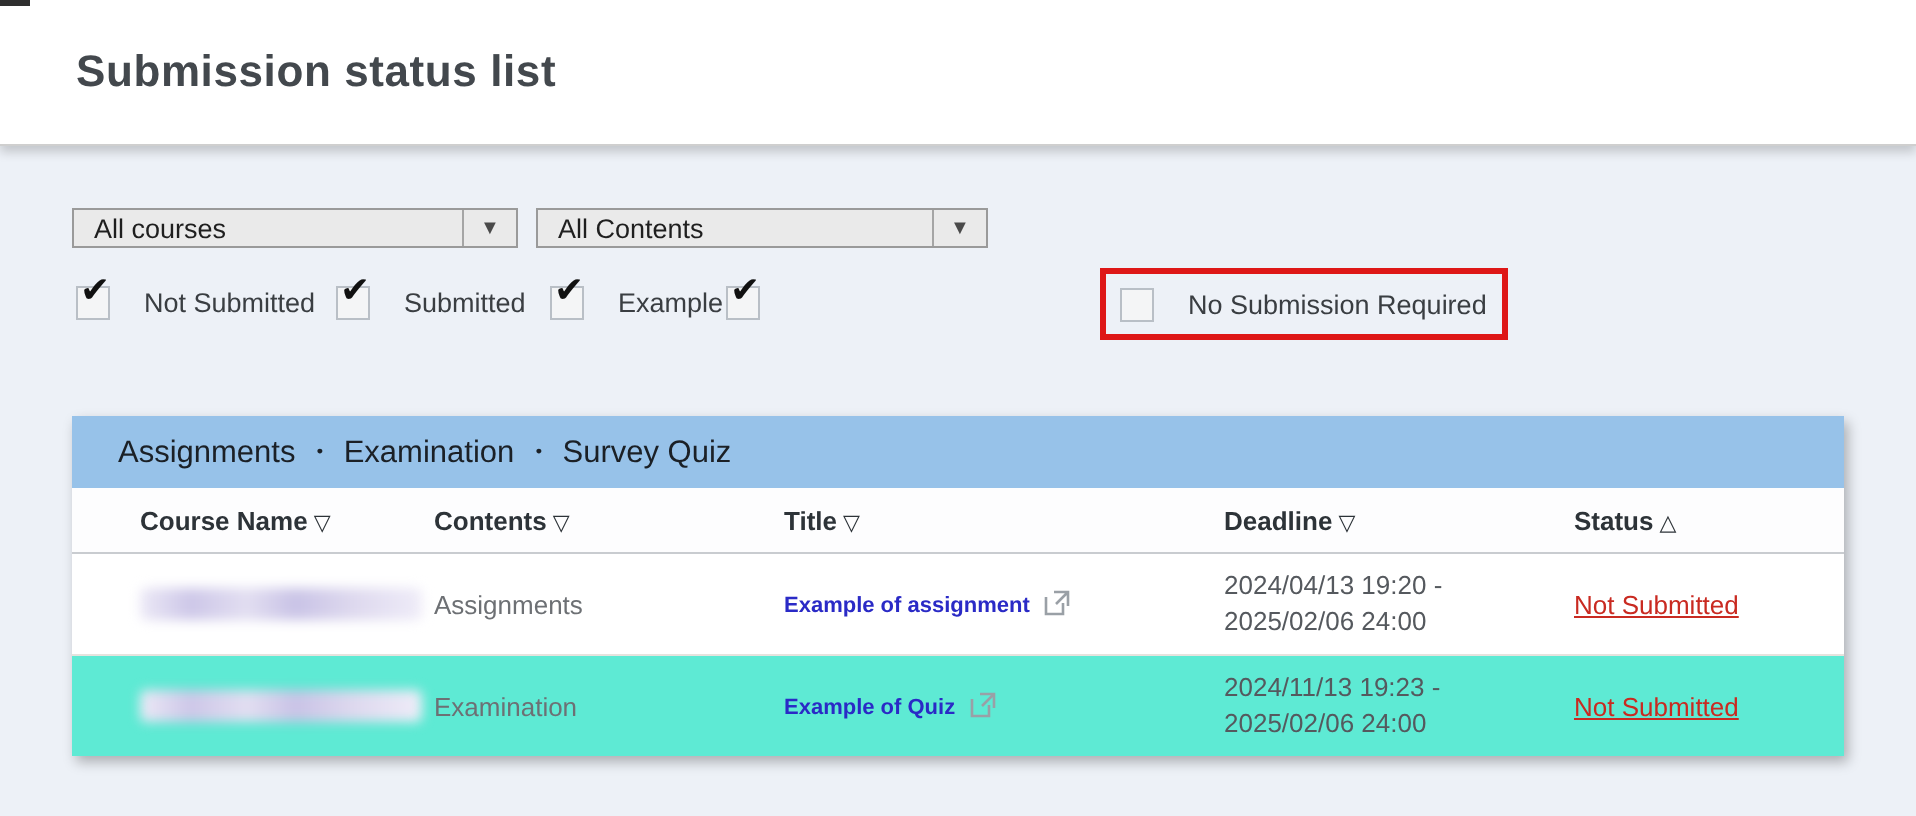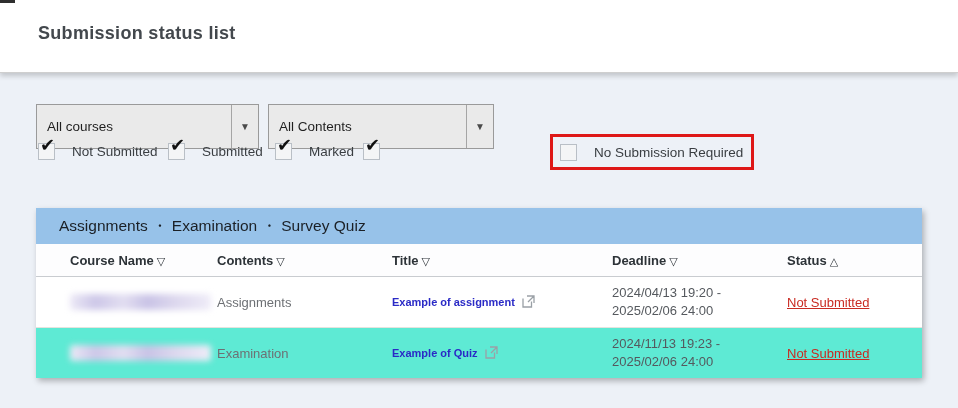--- a/index.html
+++ b/index.html
@@ -14,31 +14,31 @@
   
   .top-bar {
     position: absolute; left: 0; top: 0; width: 958px; height: 73px;
     background: #ffffff;
     border-bottom: 1px solid #cfcfcf;
     box-shadow: 0 3px 5px rgba(0,0,0,0.18);
     z-index: 5;
   }
   .page-title {
     position: absolute; left: 38px; top: 23px;
-    font-size: 18px; font-weight: bold; color: #43484d;
+    font-size: 22px; font-weight: bold; color: #43484d;
     letter-spacing: 0.3px;
   }
   .corner-sliver {
     position: absolute; left: 0; top: 0; width: 15px; height: 3px;
     background: #2f2f2f; z-index: 6;
   }
 
   
   .dropdown {
-    position: absolute; top: 104px; height: 45px;
+    position: absolute; top: 104px; height: 20px;
     background: #eaeaea; border: 1px solid #9a9a9a;
     display: flex; align-items: center;
     cursor: pointer; z-index: 2;
   }
   .dd-courses { left: 36px; width: 223px; }
   .dd-contents { left: 268px; width: 226px; }
   .dd-value {
     flex: 1; padding-left: 10px; font-size: 13.5px; color: #1f1f1f;
     white-space: nowrap; overflow: hidden;
   }
@@ -162,21 +162,21 @@
 <div class="cb-group cb-g2">
   <span class="cb-box checked">
     <span class="check">✔</span>
   </span>
   <span class="cb-label">Submitted</span>
 </div>
 <div class="cb-group cb-g3">
   <span class="cb-box checked">
     <span class="check">✔</span>
   </span>
-  <span class="cb-label">Marked</span>
+  <span class="cb-label">Example</span>
 </div>
 <div class="cb-group cb-g4">
   <span class="cb-box checked">
     <span class="check">✔</span>
   </span>
 </div>
 <div class="cb-group cb-g5">
   <span class="cb-box">
     
   </span>

